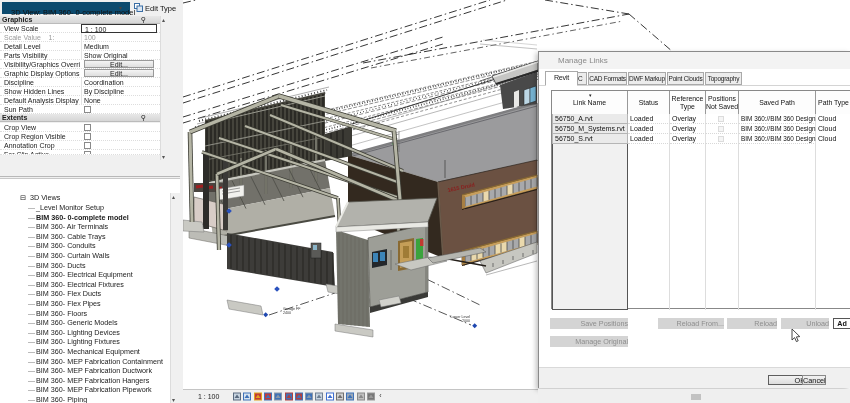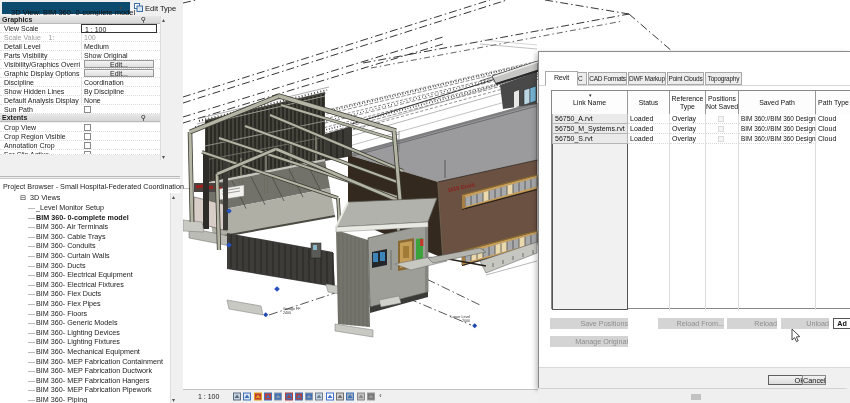--- a/index.html
+++ b/index.html
@@ -413,21 +413,20 @@
         <span class="plab">Far Clip Active</span>
         <span class="cb"></span>
       </div>
     </div>
  <div class="abs" id="pscroll">
       <div style="position:absolute;top:0;left:1px;font-size:6px;color:#555">▴</div>
       <div style="position:absolute;bottom:0;left:1px;font-size:6px;color:#555">▾</div>
     </div>
 </div>
 <div class="abs" id="browser">
- <div id="btitle">Project Browser - Small Hospital-Federated Coordination...</div>
  <div id="titems">
       <div class="titem" style="left:20px;top:14px">⊟&nbsp; 3D Views</div>
       <div class="tline" style="left:28px;top:29px"></div>
       <div class="titem" style="top:24px">_Level Monitor Setup</div>
       <div class="tline" style="left:28px;top:38.6px"></div>
       <div class="titem" style="top:33.6px;font-weight:bold">BIM 360- 0-complete model</div>
       <div class="tline" style="left:28px;top:48.2px"></div>
       <div class="titem" style="top:43.2px">BIM 360- Air Terminals</div>
       <div class="tline" style="left:28px;top:57.800000000000004px"></div>
       <div class="titem" style="top:52.800000000000004px">BIM 360- Cable Trays</div>
@@ -465,20 +464,21 @@
       <div class="titem" style="top:206.39999999999992px">BIM 360- MEP Fabrication Pipework</div>
       <div class="tline" style="left:28px;top:220.99999999999991px"></div>
       <div class="titem" style="top:215.99999999999991px">BIM 360- Piping</div>
     </div>
  <div class="abs" id="bscroll">
       <div style="position:absolute;top:0;left:1px;font-size:6px;color:#555">▴</div>
       <div style="position:absolute;bottom:1px;left:1px;font-size:6px;color:#555">▾</div>
     </div>
 </div>
 <div class="abs" id="dialog">
+ <div id="dtitle">Manage Links</div>
  <div id="tabs">
       <div class="tab tabon" style="left:6px;width:33px">Revit</div>
       <div class="tab" style="left:29px;width:19px">IFC</div>
       <div class="tab" style="left:49px;width:39px">CAD Formats</div>
       <div class="tab" style="left:89px;width:38px">DWF Markups</div>
       <div class="tab" style="left:128px;width:37px">Point Clouds</div>
       <div class="tab" style="left:166px;width:37px">Topography</div>
       <div style="position:absolute;left:0;top:33px;width:312px;height:1px;background:#d4d4d4;z-index:1"></div>
     </div>
  <div id="dtable">

